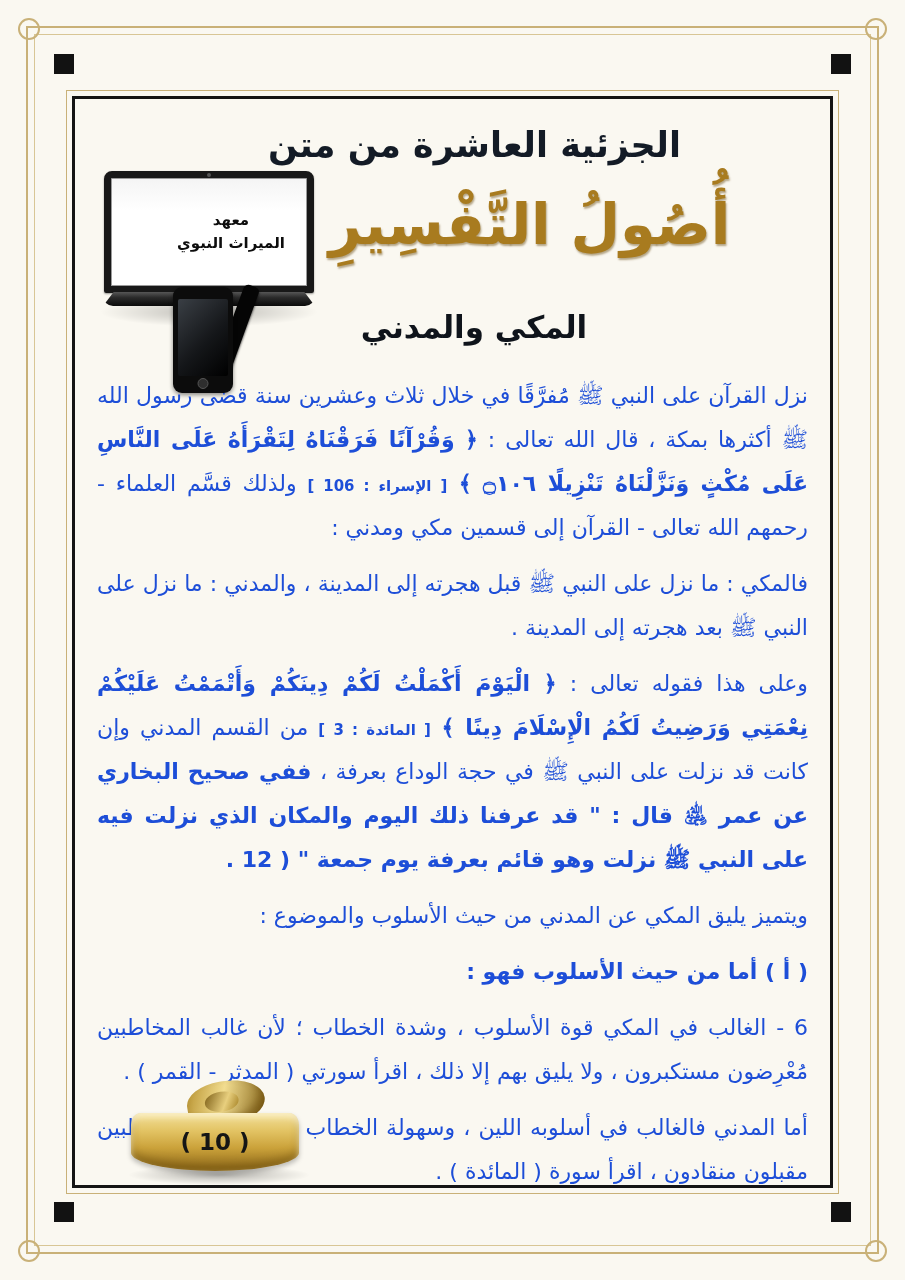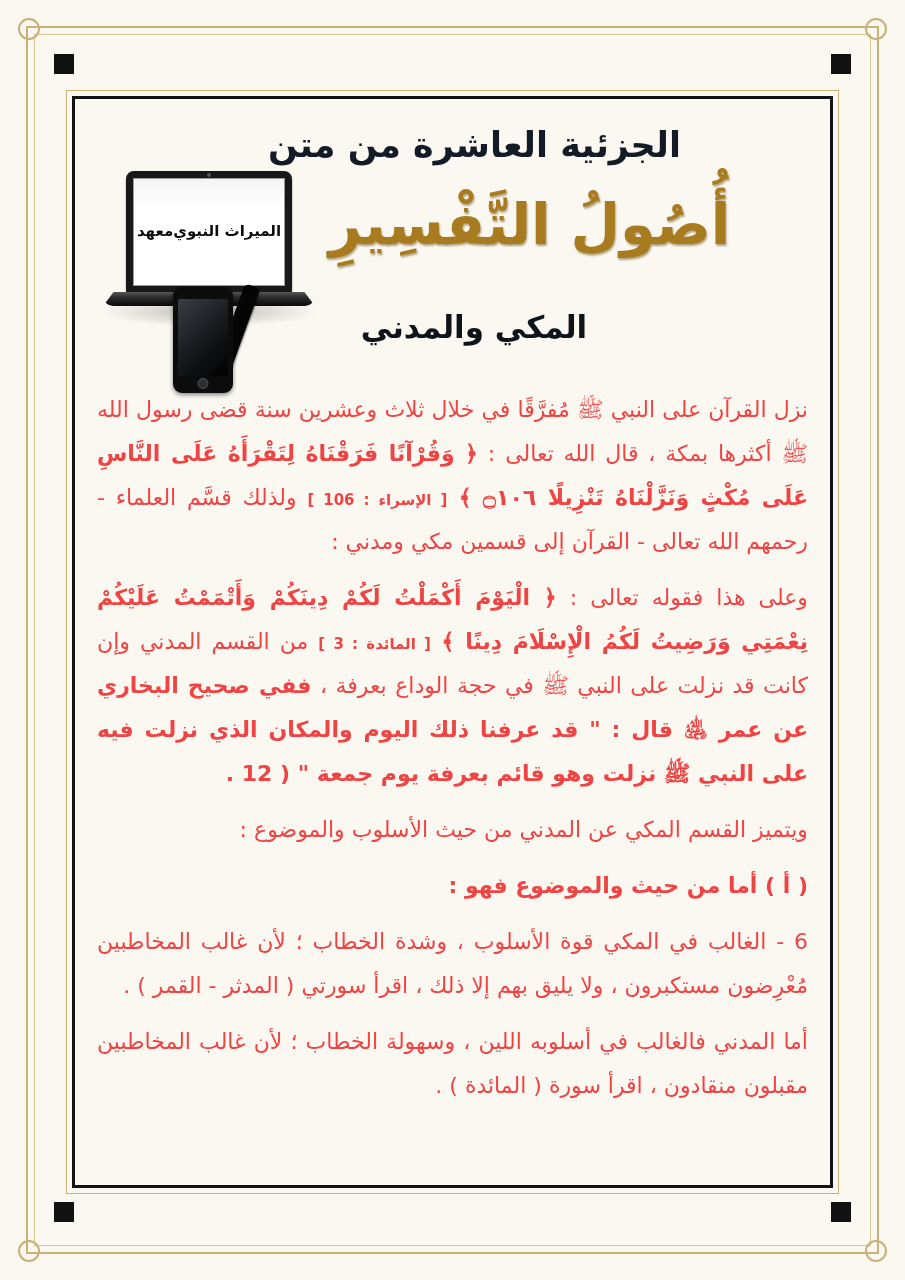--- a/index.html
+++ b/index.html
@@ -36,21 +36,21 @@
   .section-title{
     position:absolute;top:210px;left:0;right:0;text-align:center;
     font-size:31px;font-weight:bold;color:#0f141b;padding-left:43px;
   }
   
   .logo-wrap{position:absolute;top:72px;left:24px;width:220px;height:210px;}
   .laptop-screen{
     margin:0 auto;width:152px;height:108px;background:linear-gradient(#f4f4f4,#ffffff 30%);
     border:7px solid #181818;border-radius:8px 8px 2px 2px;
     box-shadow:inset 0 0 0 1px #9a9a9a, 0 1px 2px rgba(0,0,0,.4);
-    display:flex;flex-direction:row;align-items:center;justify-content:center;
+    display:flex;flex-direction:column;align-items:center;justify-content:center;padding-left:44px;
   }
   .laptop-cam{width:4px;height:4px;border-radius:50%;background:#555;position:absolute;top:2px;left:50%;transform:translateX(-50%);}
   .logo-line{font-weight:bold;font-size:15px;line-height:1.55;color:#0d0d0d;text-align:center;}
   .laptop-base{
     width:212px;height:14px;margin:-1px auto 0;
     background:linear-gradient(#565656,#2a2a2a 40%,#0b0b0b);
     clip-path:polygon(5% 0,95% 0,100% 100%,0 100%);
     border-radius:2px 2px 10px 10px;
   }
   .ground-shadow{
@@ -66,23 +66,23 @@
     border-radius:9px;box-shadow:0 2px 4px rgba(0,0,0,.45);
   }
   .phone-screen{
     position:absolute;left:5px;right:5px;top:12px;bottom:17px;border-radius:2px;
     background:linear-gradient(135deg,#3a3f45 0%,#15171a 55%,#000 100%);
   }
   .phone-home{position:absolute;left:50%;bottom:4px;transform:translateX(-50%);
     width:9px;height:9px;border-radius:50%;background:#2e2e2e;border:1px solid #555;}
   
   .content{
-    position:absolute;top:289px;left:22px;right:22px;
+    position:absolute;top:275px;left:22px;right:22px;
     direction:rtl;text-align:justify;
-    font-size:22px;line-height:2.0;color:#ef4444;
+    font-size:22px;line-height:2.0;color:#1d4ed8;
   }
   .para{margin:0 0 12px;}
   .seg-normal{font-weight:normal;}
   .seg-bold{font-weight:bold;}
   .seg-quran{font-weight:bold;}
   .seg-ref{font-weight:bold;font-size:0.68em;}
   
   .scroll{position:absolute;left:56px;bottom:8px;width:176px;height:92px;}
   .scroll-curl{
     position:absolute;top:-4px;left:56px;width:78px;height:44px;
@@ -139,21 +139,29 @@
       <div class="phone-home"></div>
     </div>
   </div>
 
   <div class="callig-title" dir="rtl">أُصُولُ التَّفْسِيرِ</div>
 
   <div class="section-title" dir="rtl">المكي والمدني</div>
 
   <div class="content">
       <p class="para" dir="rtl"><span class="seg-normal">نزل القرآن على النبي ﷺ مُفرَّقًا في خلال ثلاث وعشرين سنة قضى رسول الله ﷺ أكثرها بمكة ، قال الله تعالى : </span><span class="seg-quran">﴿ وَقُرْآنًا فَرَقْنَاهُ لِتَقْرَأَهُ عَلَى النَّاسِ عَلَى مُكْثٍ وَنَزَّلْنَاهُ تَنْزِيلًا ۝١٠٦ ﴾ </span><span class="seg-ref">[ الإسراء : 106 ]</span><span class="seg-normal"> ولذلك قسَّم العلماء - رحمهم الله تعالى - القرآن إلى قسمين مكي ومدني :</span></p>
+      <p class="para" dir="rtl"><span class="seg-normal">فالمكي : ما نزل على النبي ﷺ قبل هجرته إلى المدينة ، والمدني : ما نزل على النبي ﷺ بعد هجرته إلى المدينة .</span></p>
       <p class="para" dir="rtl"><span class="seg-normal">وعلى هذا فقوله تعالى : </span><span class="seg-quran">﴿ الْيَوْمَ أَكْمَلْتُ لَكُمْ دِينَكُمْ وَأَتْمَمْتُ عَلَيْكُمْ نِعْمَتِي وَرَضِيتُ لَكُمُ الْإِسْلَامَ دِينًا ﴾ </span><span class="seg-ref">[ المائدة : 3 ]</span><span class="seg-normal"> من القسم المدني وإن كانت قد نزلت على النبي ﷺ في حجة الوداع بعرفة ، </span><span class="seg-bold">ففي صحيح البخاري عن عمر ﵁ قال : " قد عرفنا ذلك اليوم والمكان الذي نزلت فيه على النبي ﷺ نزلت وهو قائم بعرفة يوم جمعة " ( 12 .</span></p>
-      <p class="para" dir="rtl"><span class="seg-normal">ويتميز القسم المكي عن المدني من حيث الأسلوب والموضوع :</span></p>
-      <p class="para" dir="rtl"><span class="seg-bold">( أ ) أما من حيث والموضوع فهو :</span></p>
+      <p class="para" dir="rtl"><span class="seg-normal">ويتميز يليق المكي عن المدني من حيث الأسلوب والموضوع :</span></p>
+      <p class="para" dir="rtl"><span class="seg-bold">( أ ) أما من حيث الأسلوب فهو :</span></p>
       <p class="para" dir="rtl"><span class="seg-normal">6 - الغالب في المكي قوة الأسلوب ، وشدة الخطاب ؛ لأن غالب المخاطبين مُعْرِضون مستكبرون ، ولا يليق بهم إلا ذلك ، اقرأ سورتي ( المدثر - القمر ) .</span></p>
       <p class="para" dir="rtl"><span class="seg-normal">أما المدني فالغالب في أسلوبه اللين ، وسهولة الخطاب ؛ لأن غالب المخاطبين مقبلون منقادون ، اقرأ سورة ( المائدة ) .</span></p>
     </div>
 
+  <div class="scroll">
+    <div class="scroll-shadow"></div>
+    <div class="scroll-curl"></div>
+    <div class="scroll-band">
+      <span class="scroll-num">( 10 )</span>
+    </div>
+  </div>
 
 </div>
 
 </body></html>

